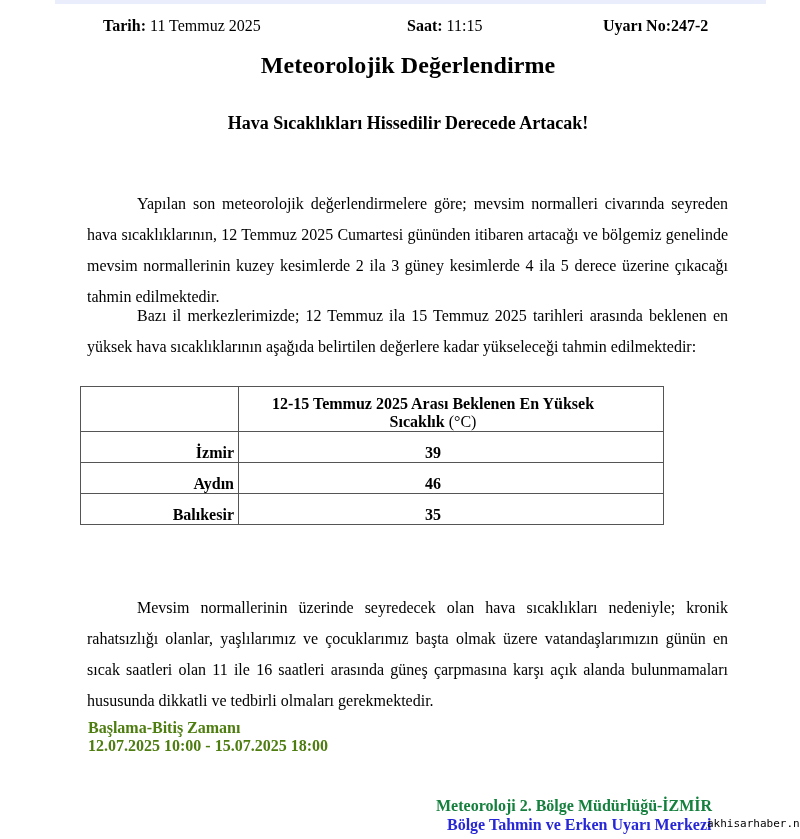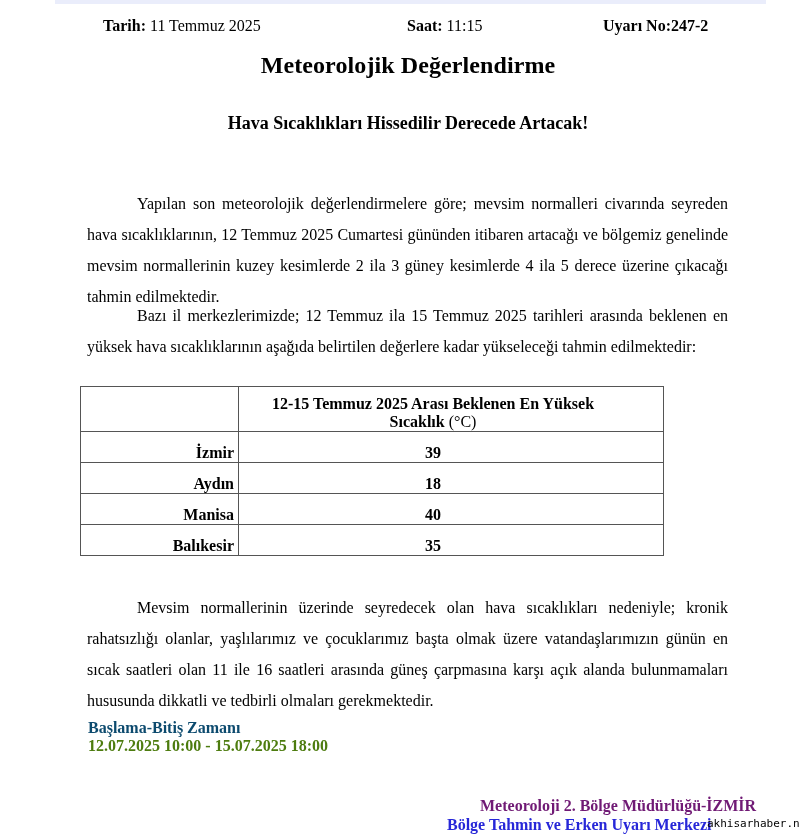--- a/index.html
+++ b/index.html
@@ -90,39 +90,38 @@
     table.temps .c-city { width: 149px; text-align: right; padding-left: 4px; padding-bottom: 0; }
     table.temps .c-val { text-align: center; padding-bottom: 0; padding-right: 40px; }
     table.temps th .unit { font-weight: normal; }
 
     .period-label {
       position: absolute;
       left: 88px;
       top: 719px;
       font-size: 16px;
       font-weight: bold;
-      color: #0c4a6e;
+      color: #4d7c0f;
     }
     .period-value {
       position: absolute;
       left: 88px;
       top: 737px;
       font-size: 16px;
       font-weight: bold;
       color: #4d7c0f;
     }
     .sign-1 {
       position: absolute;
       left: 436px;
       top: 797px;
       font-size: 16px;
       font-weight: bold;
-      color: #701a75;
+      color: #15803d;
       white-space: nowrap;
-      margin-left: 44px;
     }
     .sign-2 {
       position: absolute;
       left: 447px;
       top: 816px;
       font-size: 16px;
       font-weight: bold;
       color: #2727d8;
       white-space: nowrap;
     }
@@ -174,25 +173,21 @@
       </th>
     </tr>
   </thead>
   <tbody>
     <tr>
       <td class="c-city">İzmir</td>
       <td class="c-val">39</td>
     </tr>
     <tr>
       <td class="c-city">Aydın</td>
-      <td class="c-val">18</td>
-    </tr>
-    <tr>
-      <td class="c-city">Manisa</td>
-      <td class="c-val">40</td>
+      <td class="c-val">46</td>
     </tr>
     <tr>
       <td class="c-city">Balıkesir</td>
       <td class="c-val">35</td>
     </tr>
   </tbody>
 </table>
 
 <div class="para p3">Mevsim normallerinin üzerinde seyredecek olan hava sıcaklıkları nedeniyle; kronik rahatsızlığı olanlar, yaşlılarımız ve çocuklarımız başta olmak üzere vatandaşlarımızın günün en sıcak saatleri olan 11 ile 16 saatleri arasında güneş çarpmasına karşı açık alanda bulunmamaları hususunda dikkatli ve tedbirli olmaları gerekmektedir.</div>
 

